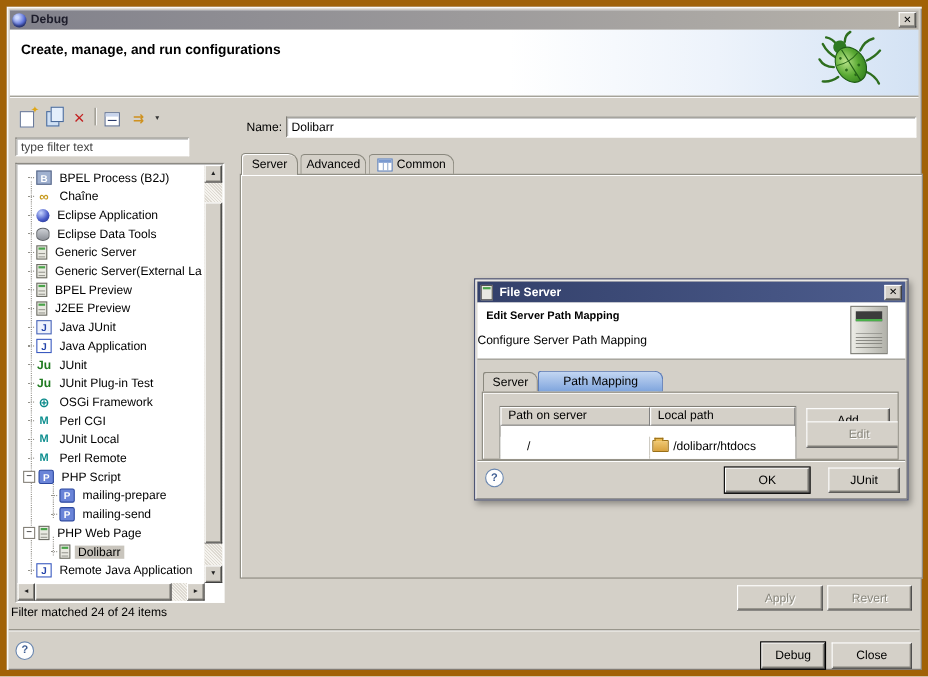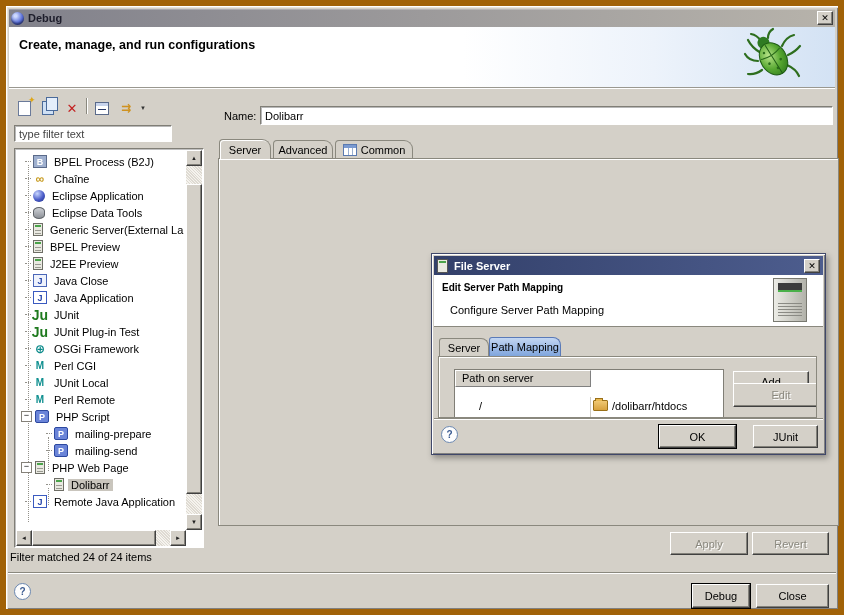--- a/index.html
+++ b/index.html
@@ -74,21 +74,21 @@
   .guide{position:absolute;width:0;border-left:1px dotted #93918a}
   .i-bpel{background:#9fb0cf;border:1px solid #5a6a8a;color:#fff}
   .i-chain{color:#c79a1e;font-size:12px}
   .i-eclipse{background:radial-gradient(circle at 35% 30%,#c8d6ff,#4a5cc8 55%,#1a2a80);border-radius:50%;width:12px;height:12px}
   .i-database{background:linear-gradient(#cdd0d5,#8d9198);border:1px solid #5f6368;border-radius:6px/4px;width:12px;height:12px}
   .i-server,.i-phpweb{background:#e9e9e1;border:1px solid #6e6e66;width:10px;height:13px;position:relative}
   .i-server::before,.i-phpweb::before{content:"";position:absolute;left:1px;right:1px;top:1px;height:2px;background:#4aa34a}
   .i-server::after,.i-phpweb::after{content:"";position:absolute;left:1px;right:1px;top:6px;height:1px;background:#9a9a92;box-shadow:0 3px 0 #9a9a92}
   .i-applet{background:#eef2fc;border:1px solid #4a66b8;color:#2444aa}
   .i-java{background:#fff;border:1px solid #3a5ac0;color:#2444aa}
-  .i-junit,.i-junit_plugin{color:#1f7a1f;font-size:14px}
+  .i-junit,.i-junit_plugin{color:#1f7a1f;font-size:11px}
   .i-osgi{color:#0b8a8a;font-size:12px}
   .i-perl{color:#0e8f8f;font-size:10px}
   .i-php{background:#6a84d8;border:1px solid #2c48a0;color:#fff;border-radius:2px}
   .i-remote_java{background:#fff;border:1px solid #3a5ac0;color:#2444aa}
   .vsb{position:absolute;top:1px;right:1px;width:16px;bottom:17px;
        background:#e7e3db repeating-linear-gradient(45deg,#f5f3ee 0 1px,#dedad2 1px 2px)}
   .hsb{position:absolute;left:1px;right:17px;bottom:1px;height:16px;
        background:#e7e3db repeating-linear-gradient(45deg,#f5f3ee 0 1px,#dedad2 1px 2px)}
   .sbtn{position:absolute;width:16px;height:16px;font-size:6px;color:#222}
   .sthumb{position:absolute;background:#d4d0c8;border:1px solid;border-color:#fff #404040 #404040 #fff;
@@ -109,21 +109,21 @@
   
   .dialog{left:425px;top:247px;width:393px;height:200px;background:#d4d0c8;border:1px solid #40486a;
           box-shadow:inset 1px 1px 0 #fff,inset -1px -1px 0 #808080,2px 3px 6px rgba(0,0,0,.35);z-index:20}
   .dtitle{position:absolute;left:2px;top:2px;right:2px;height:19px;
           background:linear-gradient(90deg,#33406a,#4d5d8e);display:flex;align-items:center;gap:6px;padding:0 3px}
   .dtitle .t{color:#fff;font-weight:bold}
   .mini-server{width:9px;height:12px;background:#e9e9e1;border:1px solid #555;position:relative;flex:none}
   .mini-server::before{content:"";position:absolute;left:1px;right:1px;top:1px;height:2px;background:#4aa34a}
   .dheader{position:absolute;left:2px;top:21px;right:2px;height:51px;background:#fff;border-bottom:1px solid #8a887e}
   .dheading{position:absolute;left:8px;top:7px;font-size:10px;font-weight:bold}
-  .dsub{position:absolute;left:16px;top:29px}
+  .dsub{position:absolute;left:0;top:29px}
   .tower{position:absolute;right:16px;top:3px;width:32px;height:42px;
          background:linear-gradient(90deg,#ececE6,#b2b2aa);border:1px solid #787870}
   .tower::before{content:"";position:absolute;top:4px;left:4px;right:4px;height:7px;background:#3c3c3c;border-bottom:2px solid #4ab04a}
   .tower::after{content:"";position:absolute;left:4px;right:4px;bottom:4px;height:14px;
                 background:repeating-linear-gradient(180deg,#8a8a84 0 1px,transparent 1px 3px)}
   .dtab{position:absolute;border:1px solid #8a887e;border-bottom:none;border-radius:3px 8px 0 0;background:#d4d0c8;
         display:flex;align-items:center;justify-content:center;box-sizing:border-box}
   .dtab.active{background:linear-gradient(#c3d6f2,#7fa5dd);border-color:#5a7ab8;z-index:3}
   .dcontent{position:absolute;left:6px;top:102px;width:379px;height:62px;border:1px solid #8a887e;
             background:#d4d0c8;box-shadow:inset 1px 1px 0 #fff;overflow:hidden;box-sizing:border-box}
@@ -225,36 +225,41 @@
           <span class="tlabel">Eclipse Application</span>
         </div>
         <div class="trow d0">
           <span class="tick"></span>
           <span class="ticon i-database"></span>
           <span class="tlabel">Eclipse Data Tools</span>
         </div>
         <div class="trow d0">
           <span class="tick"></span>
           <span class="ticon i-server"></span>
+          <span class="tlabel">Generic Server</span>
+        </div>
+        <div class="trow d0">
+          <span class="tick"></span>
+          <span class="ticon i-server"></span>
           <span class="tlabel">Generic Server(External La</span>
         </div>
         <div class="trow d0">
           <span class="tick"></span>
           <span class="ticon i-server"></span>
           <span class="tlabel">BPEL Preview</span>
         </div>
         <div class="trow d0">
           <span class="tick"></span>
           <span class="ticon i-server"></span>
           <span class="tlabel">J2EE Preview</span>
         </div>
         <div class="trow d0">
           <span class="tick"></span>
           <span class="ticon i-applet">J</span>
-          <span class="tlabel">Java Close</span>
+          <span class="tlabel">Java JUnit</span>
         </div>
         <div class="trow d0">
           <span class="tick"></span>
           <span class="ticon i-java">J</span>
           <span class="tlabel">Java Application</span>
         </div>
         <div class="trow d0">
           <span class="tick"></span>
           <span class="ticon i-junit">Ju</span>
           <span class="tlabel">JUnit</span>
@@ -413,27 +418,28 @@
       <span class="btn xbtn" style="margin-left:auto">✕</span>
     </div>
     <div class="dheader">
       <div class="dheading">Edit Server Path Mapping</div>
       <div class="dsub">Configure Server Path Mapping</div>
       <div class="tower"></div>
     </div>
     <div class="dtab" style="left:7px;top:84px;width:50px;height:18px">
       <span>Server</span>
     </div>
-    <div class="dtab active" style="left:57px;top:83px;width:72px;height:19px">
+    <div class="dtab active" style="left:57px;top:83px;width:114px;height:19px">
       <span>Path Mapping</span>
     </div>
     <div class="dcontent">
       <div class="mtable">
         <div class="mhead">
           <div class="mhc" style="width:136px">Path on server</div>
+          <div class="mhc" style="width:132px">Local path</div>
         </div>
         <div class="mrow">
           <div class="mc" style="width:136px;padding-left:24px">/</div>
           <div class="mc" style="width:132px;border-right:none">
             <span class="fold"></span>
             <span>/dolibarr/htdocs</span>
           </div>
         </div>
         <div class="mrow" style="height:13px">
           <div class="mc" style="width:136px;height:13px"></div>

